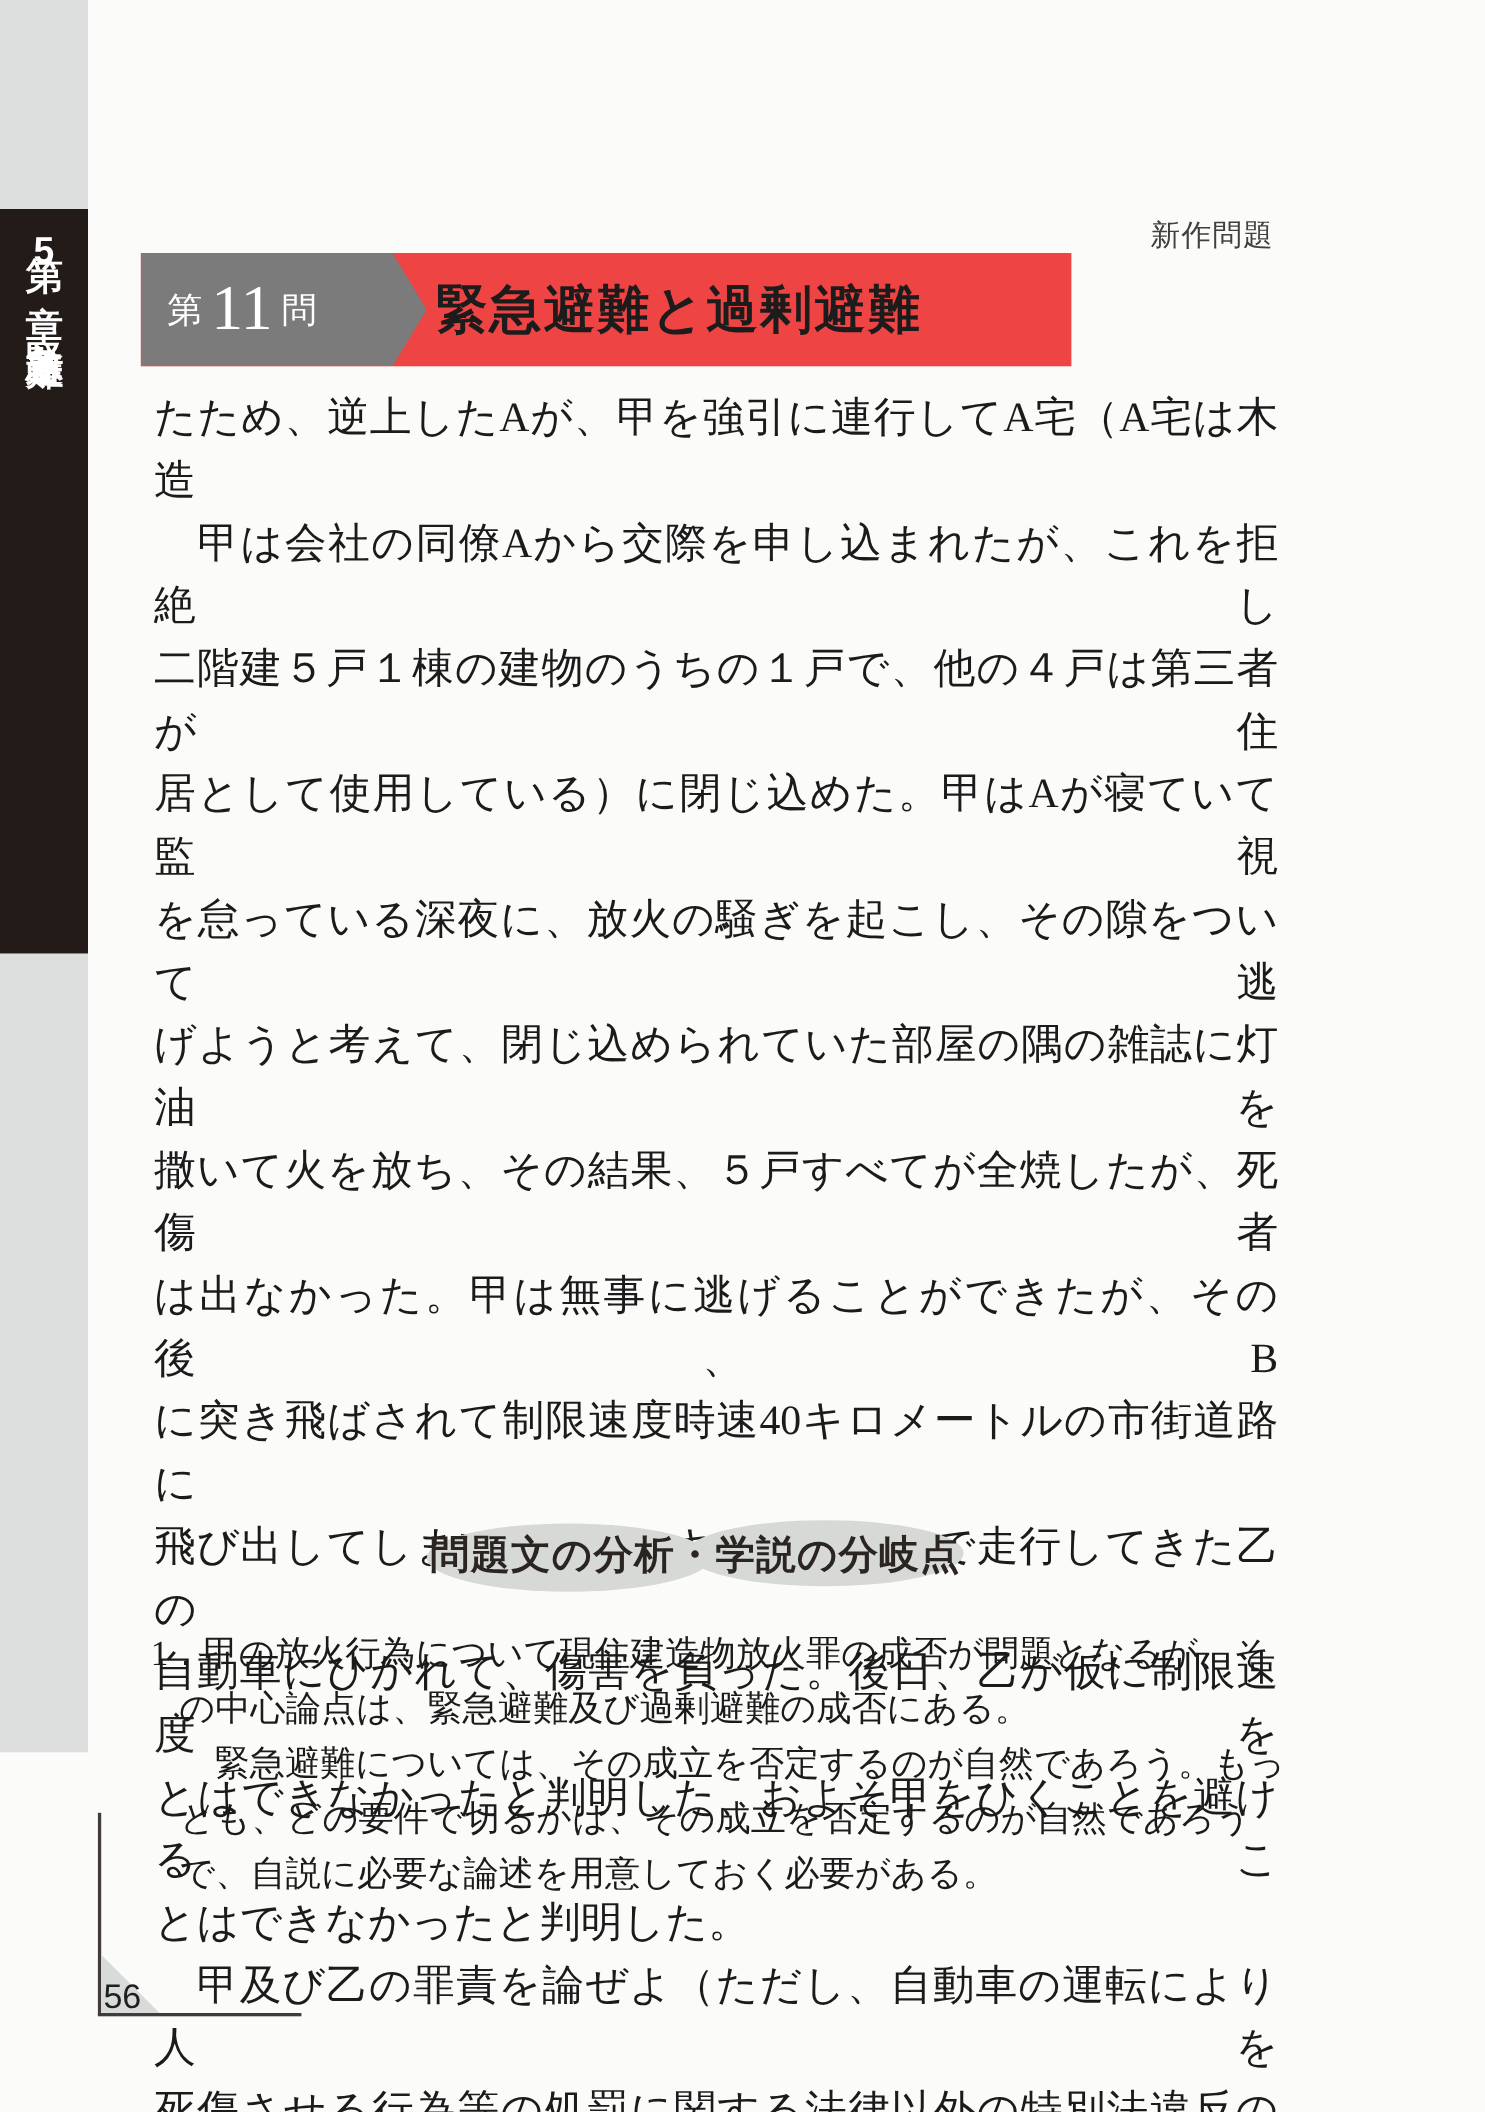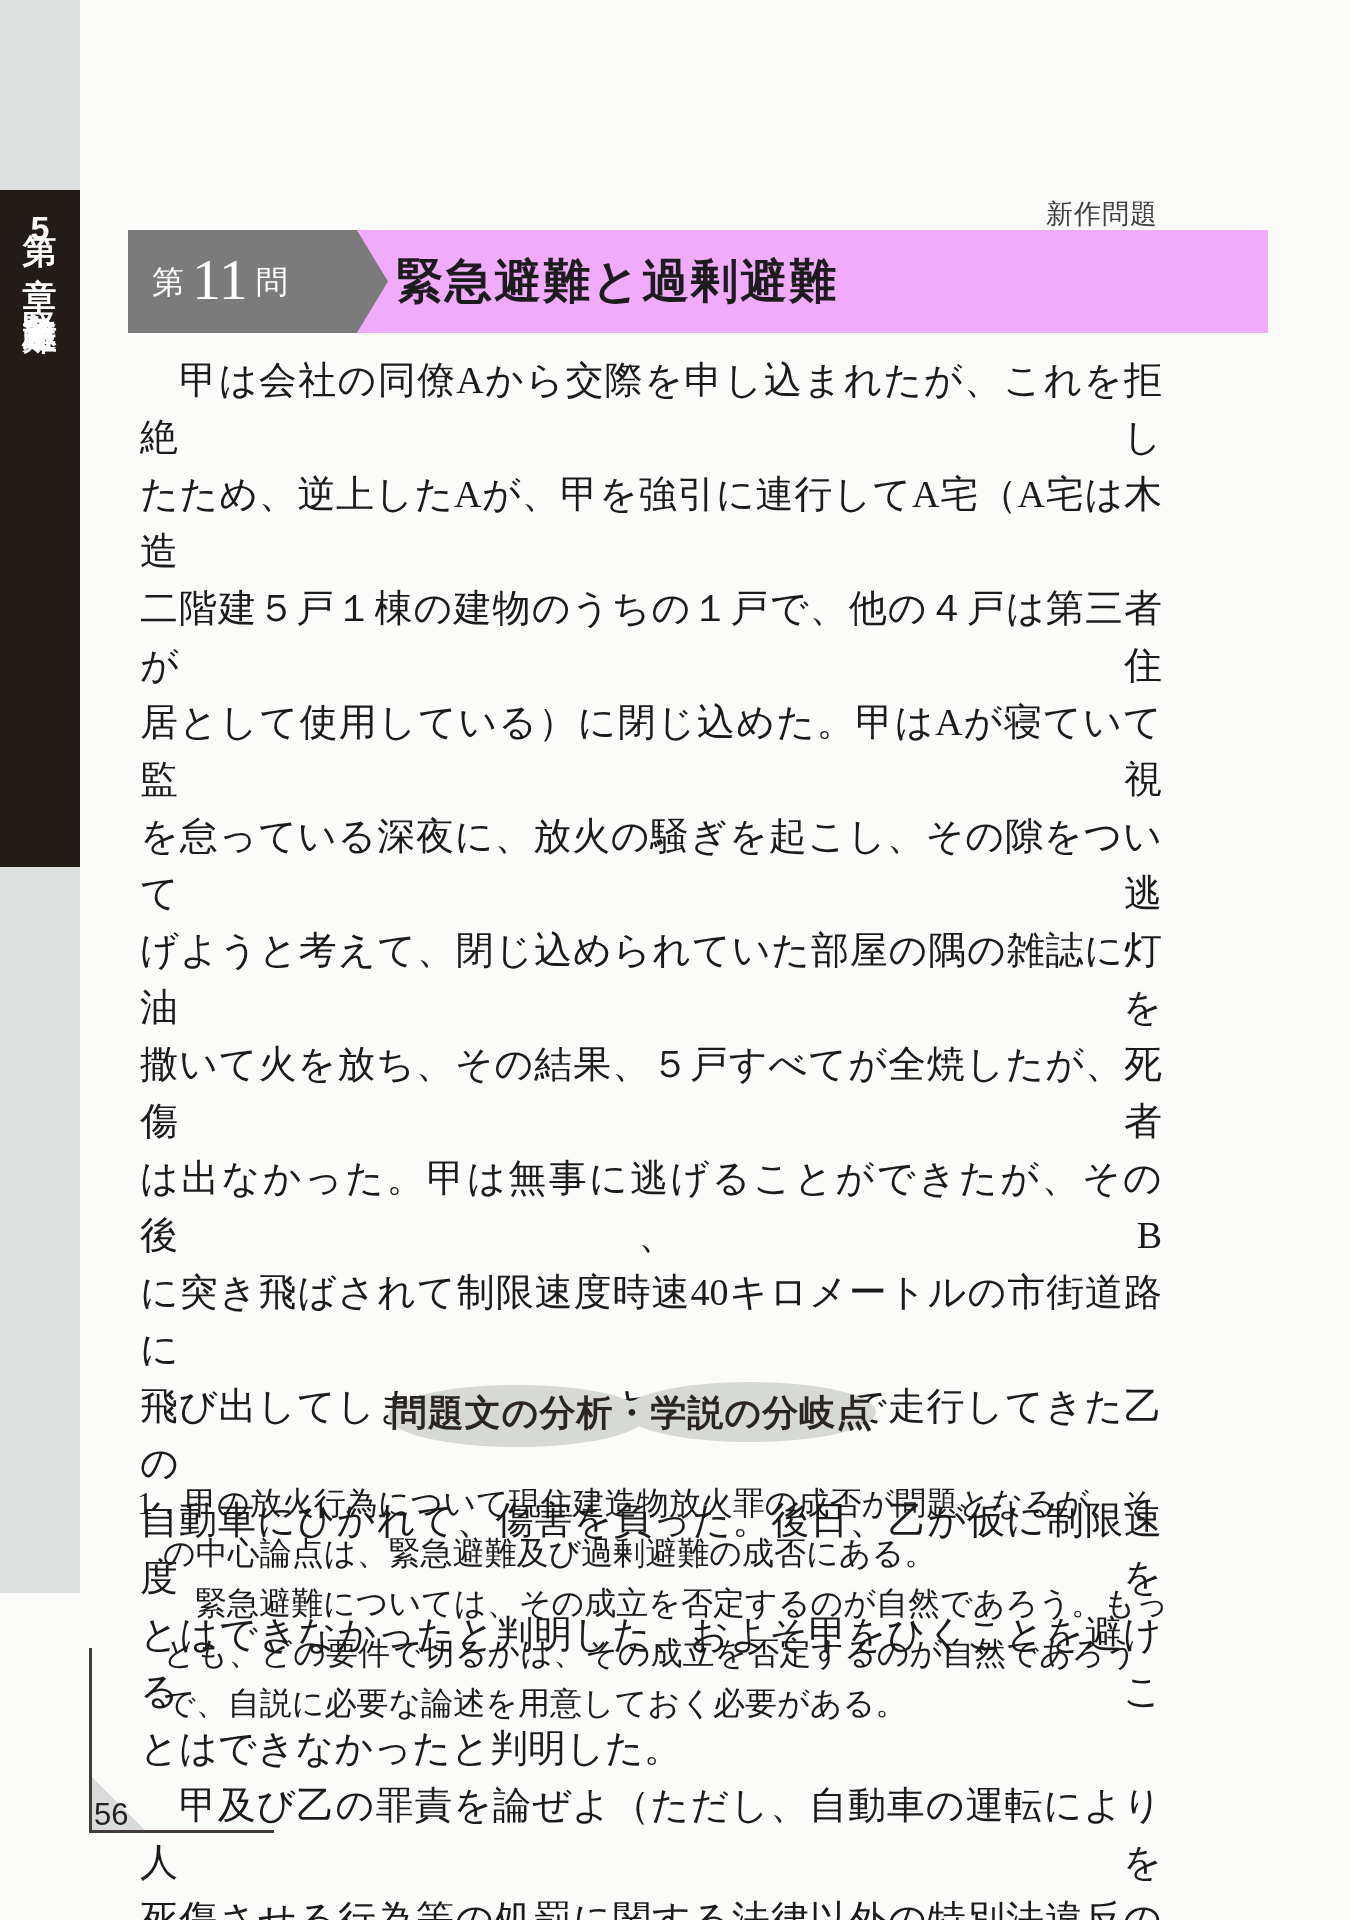--- a/index.html
+++ b/index.html
@@ -22,21 +22,21 @@
   }
   .side-black .vtext .part2{padding-top:30px;}
   .side-gray-bottom{position:absolute;left:0;top:867px;width:80px;height:726px;background:#dcdfdd;}
   
   .corner-tag{
     position:absolute;left:1046px;top:196px;font-size:27px;color:#404040;
     letter-spacing:1px;
   }
   
   .banner{
-    position:absolute;left:128px;top:230px;width:1140px;height:103px;background:#f0abfc;
+    position:absolute;left:128px;top:230px;width:846px;height:103px;background:#ef4444;
     display:flex;align-items:center;
   }
   .banner-title{
     padding-left:268px;font-weight:bold;font-size:47px;color:#1c1c1c;letter-spacing:2px;
   }
   .badge{
     position:absolute;left:128px;top:230px;width:260px;height:103px;background:#7b7b7b;
     clip-path:polygon(0 0,88% 0,100% 50%,88% 100%,0 100%);
     display:flex;align-items:baseline;padding-left:24px;box-sizing:border-box;
     color:#ffffff;line-height:1;
@@ -90,22 +90,22 @@
   <div class="banner">
     <div class="banner-title sans">緊急避難と過剰避難</div>
   </div>
   <div class="badge serif">
     <span class="q-affix">第</span>
     <span class="q-num">11</span>
     <span class="q-affix">問</span>
   </div>
 
   <div class="problem">
+    <div class="jline">たため、逆上したAが、甲を強引に連行してA宅（A宅は木造</div>
     <div class="jline">　甲は会社の同僚Aから交際を申し込まれたが、これを拒絶し</div>
-    <div class="jline">たため、逆上したAが、甲を強引に連行してA宅（A宅は木造</div>
     <div class="jline">二階建５戸１棟の建物のうちの１戸で、他の４戸は第三者が住</div>
     <div class="jline">居として使用している）に閉じ込めた。甲はAが寝ていて監視</div>
     <div class="jline">を怠っている深夜に、放火の騒ぎを起こし、その隙をついて逃</div>
     <div class="jline">げようと考えて、閉じ込められていた部屋の隅の雑誌に灯油を</div>
     <div class="jline">撒いて火を放ち、その結果、５戸すべてが全焼したが、死傷者</div>
     <div class="jline">は出なかった。甲は無事に逃げることができたが、その後、B</div>
     <div class="jline">に突き飛ばされて制限速度時速40キロメートルの市街道路に</div>
     <div class="jline">飛び出してしまい、時速60キロメートルで走行してきた乙の</div>
     <div class="jline">自動車にひかれて、傷害を負った。後日、乙が仮に制限速度を</div>
     <div class="jline">とはできなかったと判明した、およそ甲をひくことを避けるこ</div>

